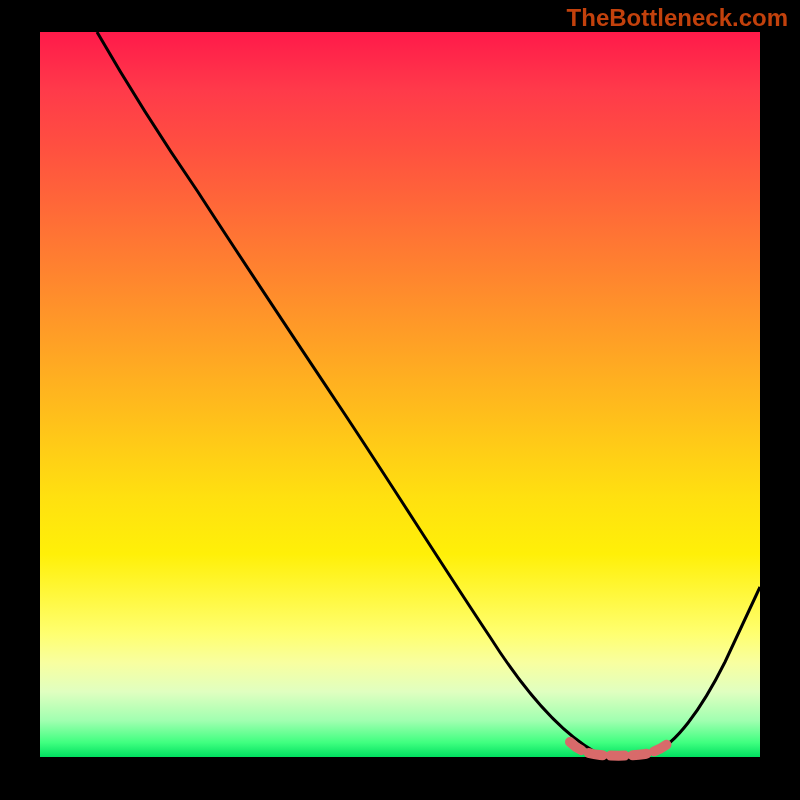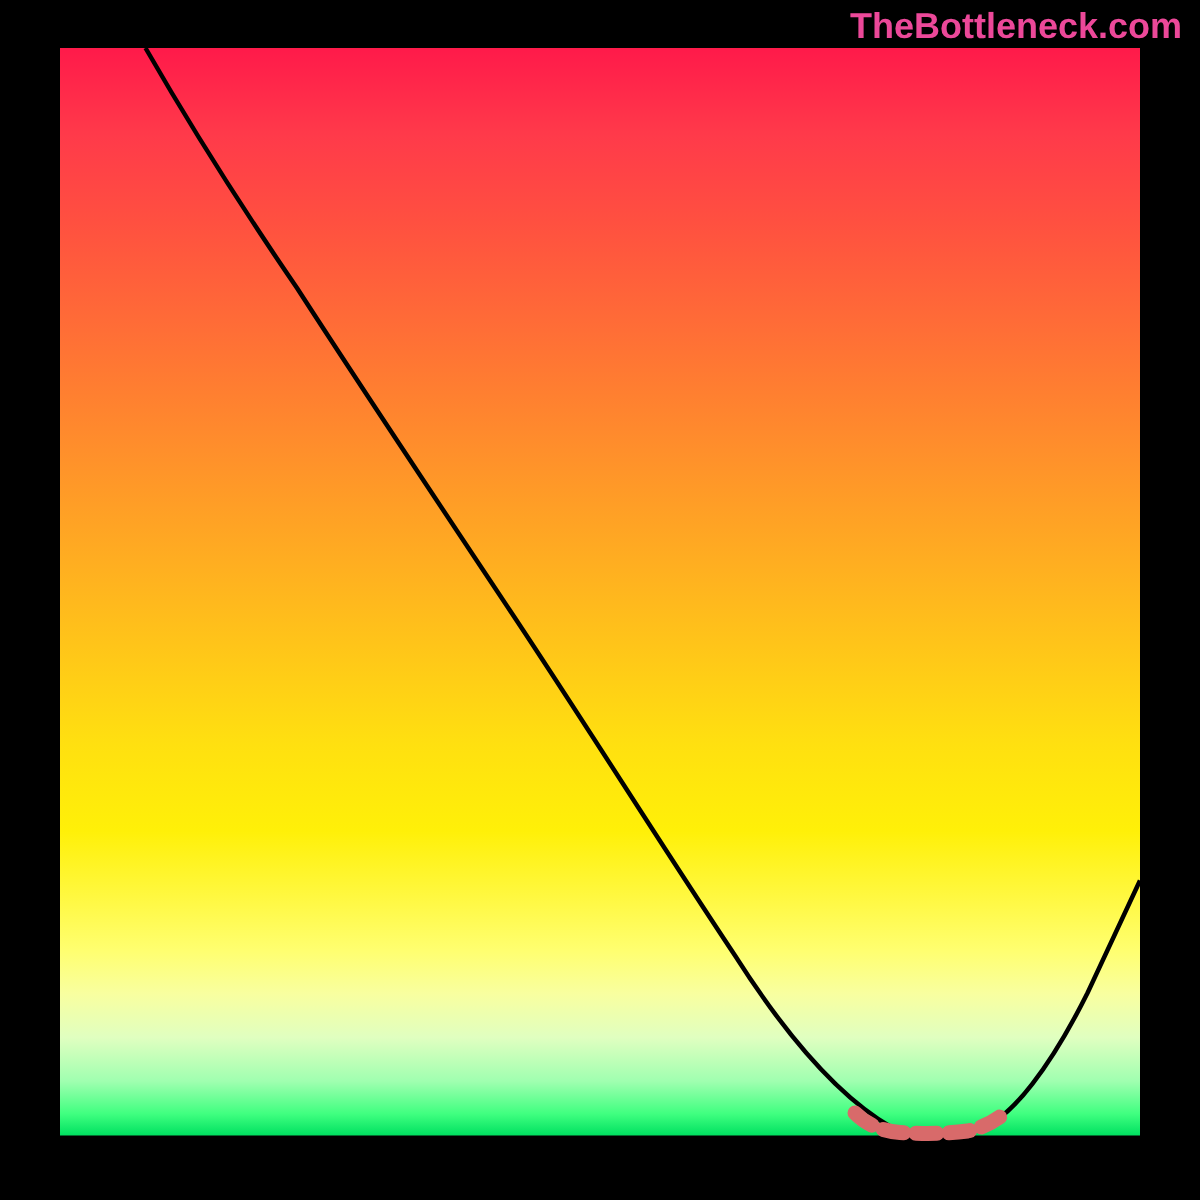--- a/index.html
+++ b/index.html
@@ -8,21 +8,21 @@
     width: 800px;
     height: 800px;
     background: #000;
     position: relative;
     font-family: Arial, sans-serif;
   }
   .watermark {
     position: absolute;
     top: 4px;
     right: 12px;
-    color: #ec4899;
+    color: #c2410c;
     font-size: 24px;
     font-weight: bold;
     z-index: 10;
   }
   .plot-area {
     position: absolute;
     left: 40px;
     top: 32px;
     width: 720px;
     height: 725px;

